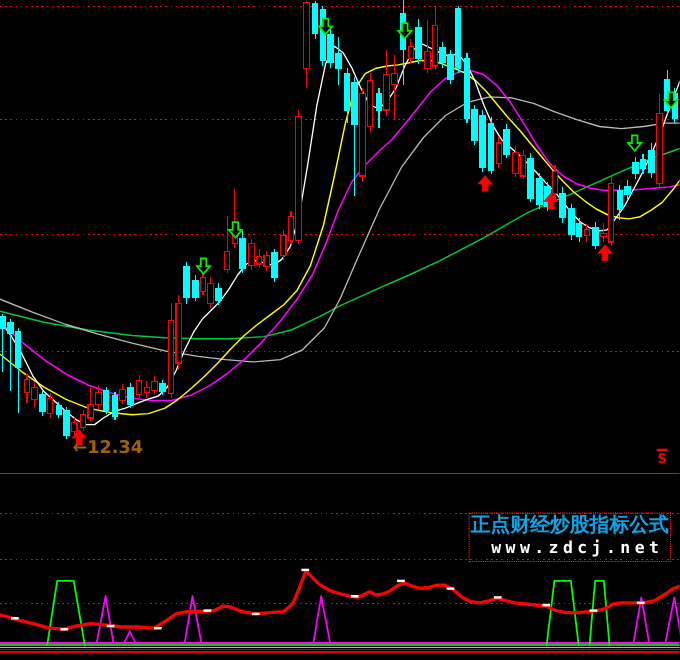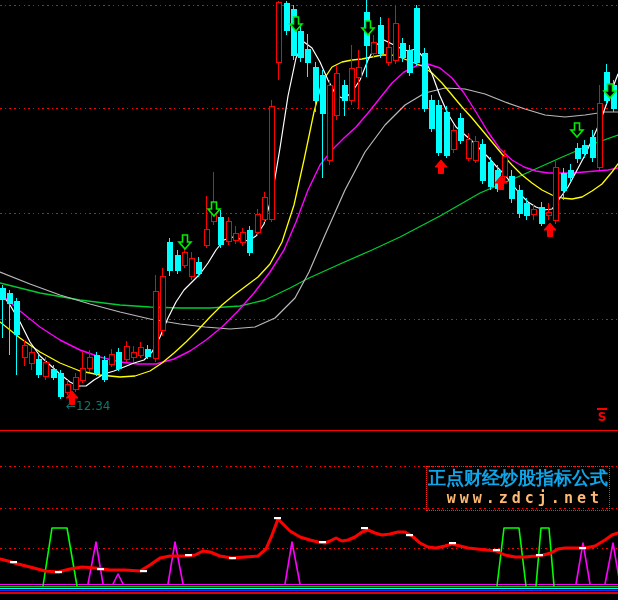--- a/index.html
+++ b/index.html
@@ -1,25 +1,25 @@
 <!DOCTYPE html>
 <html><head>
 <meta charset="utf-8">
 <style>
   html,body{margin:0;padding:0;background:#000;}
   #stage{position:relative;width:618px;height:600px;background:#000;overflow:hidden;
          font-family:"DejaVu Sans","Liberation Sans",sans-serif;}
   #chart-svg{position:absolute;left:0;top:0;}
-  #low-label{position:absolute;left:66px;top:400px;color:#0f766e;font-size:12px;line-height:13px;letter-spacing:0px;}
+  #low-label{position:absolute;left:66px;top:400px;color:#a16207;font-size:16px;line-height:13px;letter-spacing:0px;font-weight:bold;}
   #axis-marker{position:absolute;left:596px;top:411px;color:#ff0000;font-size:12px;font-weight:bold;line-height:12px;text-align:center;width:12px;}
   #axis-marker-hat{position:absolute;left:597px;top:408px;width:10px;border-top:2px dashed #ff0000;}
   #watermark{position:absolute;left:426px;top:466px;width:184px;height:45px;
              border:1px dotted #ff2222;box-sizing:border-box;text-align:center;}
   #watermark .wm1{color:#0ea5e9;font-size:18px;font-weight:bold;line-height:22px;letter-spacing:0px;white-space:nowrap;}
-  #watermark .wm2{color:#fdba74;font-size:15px;font-weight:bold;line-height:19px;letter-spacing:4px;
+  #watermark .wm2{color:#ffffff;font-size:15px;font-weight:bold;line-height:19px;letter-spacing:4px;
                   font-family:"DejaVu Sans Mono","Liberation Mono",monospace;white-space:nowrap;text-align:right;padding-right:6px;}
 </style>
 </head>
 <body>
 
 <div id="stage">
   <svg id="chart-svg" width="618" height="600">
       <line x1="0" y1="5.5" x2="618" y2="5.5" stroke="#ff0000" stroke-width="1" stroke-dasharray="1.5 3.2" shape-rendering="crispEdges"></line>
       <line x1="0" y1="108.5" x2="618" y2="108.5" stroke="#ff0000" stroke-width="1" stroke-dasharray="1.5 3.2" shape-rendering="crispEdges"></line>
       <line x1="0" y1="213.5" x2="618" y2="213.5" stroke="#ff0000" stroke-width="1" stroke-dasharray="1.5 3.2" shape-rendering="crispEdges"></line>

